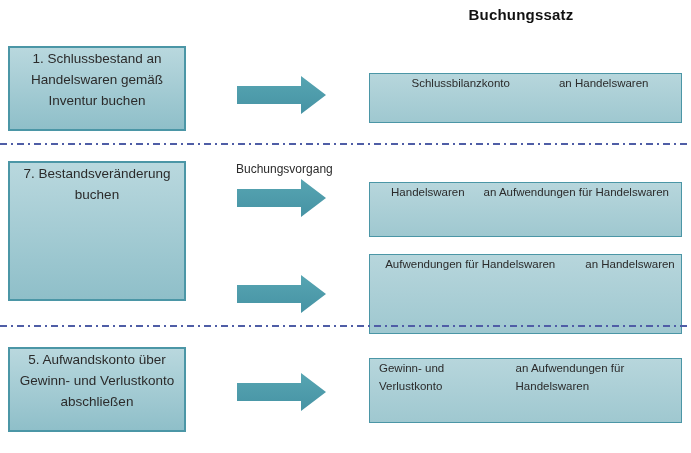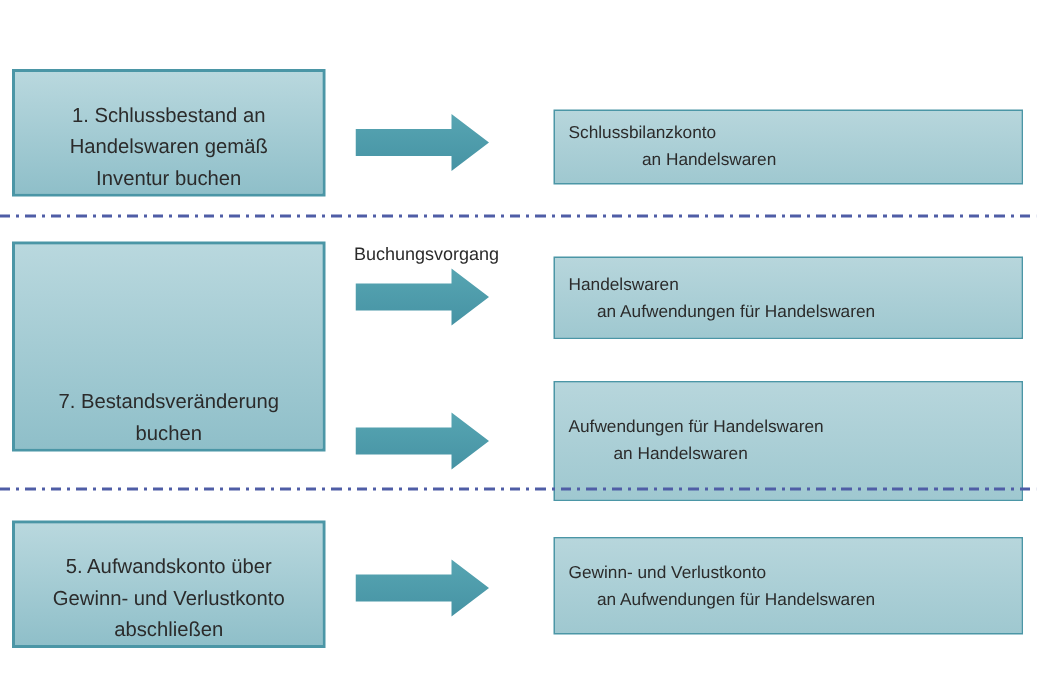--- a/index.html
+++ b/index.html
@@ -10,35 +10,35 @@
   }
   .col-header {
     position:absolute; top:6px; height:22px; text-align:center;
     font-size:15px; font-weight:bold; color:var(--header-text,#111);
     letter-spacing:0.2px;
   }
   .col-header.left  { left:18px;  width:182px; }
   .col-header.right { left:430px; width:182px; }
 
   .process-box {
-    position:absolute; left:8px; width:209px; box-sizing:border-box;
+    position:absolute; left:8px; width:178px; box-sizing:border-box;
     border:2px solid var(--box-border,#4b96a6);
     background:linear-gradient(180deg, var(--box-fill-top,#b9d8de) 0%, var(--box-fill-bottom,#8fbfc9) 100%);
-    display:flex; align-items:flex-end; justify-content:center;
+    display:flex; align-items:flex-start; justify-content:center;
   }
   .process-box .ptext {
     white-space:pre-line; text-align:center;
     font-size:13.5px; line-height:21px; color:var(--text,#2b2b2b);
   }
 
   .entry-box {
     position:absolute; left:369px; width:313px; box-sizing:border-box;
     border:1px solid var(--box-border,#4b96a6);
     background:linear-gradient(180deg, var(--entry-fill-top,#b7d6dc) 0%, var(--entry-fill-bottom,#9fc8d0) 100%);
-    display:flex; flex-direction:column; justify-content:center;
+    display:flex; flex-direction:row; justify-content:center;
     padding-left:9px; font-size:11.5px; line-height:18px; color:var(--text,#2b2b2b);
   }
 
   .arrow { position:absolute; left:237px; width:90px; height:40px; }
 
   .arrow-label {
     position:absolute; left:236px; font-size:12px; color:var(--text,#2b2b2b);
     white-space:nowrap;
   }
 
@@ -49,20 +49,21 @@
       transparent 7px,  transparent 11px,
       var(--divider,#4f5da6) 11px, var(--divider,#4f5da6) 13px,
       transparent 13px, transparent 17px);
   }
 </style>
 </head>
 <body>
 
 <div class="canvas">
 
+  <div class="col-header right">Buchungssatz</div>
 
   <svg width="0" height="0" style="position:absolute">
     <defs>
       <linearGradient id="arrowGrad" x1="0" y1="0" x2="0" y2="1">
         <stop offset="0" style="stop-color:var(--arrow-top,#57a5b2)"></stop>
         <stop offset="1" style="stop-color:var(--arrow-bottom,#4693a4)"></stop>
       </linearGradient>
     </defs>
   </svg>
 
@@ -85,21 +86,21 @@
 
   <div class="process-box" style="top:161px; height:140px">
     <div class="ptext">7. Bestandsveränderung
 buchen</div>
   </div>
 
   <div class="arrow-label" style="top:162px">Buchungsvorgang</div>
   <svg class="arrow" style="top:178px" viewBox="0 0 90 40">
     <polygon points="0,11 64,11 64,1 89,20 64,39 64,29 0,29" fill="url(#arrowGrad)"></polygon>
   </svg>
-  <div class="entry-box" style="top:171px; height:55px">
+  <div class="entry-box" style="top:182px; height:55px">
     <div>Handelswaren</div>
     <div style="padding-left:19px">an Aufwendungen für Handelswaren</div>
   </div>
 
   <svg class="arrow" style="top:274px" viewBox="0 0 90 40">
     <polygon points="0,11 64,11 64,1 89,20 64,39 64,29 0,29" fill="url(#arrowGrad)"></polygon>
   </svg>
   <div class="entry-box" style="top:254px; height:80px">
     <div>Aufwendungen für Handelswaren</div>
     <div style="padding-left:30px">an Handelswaren</div>

